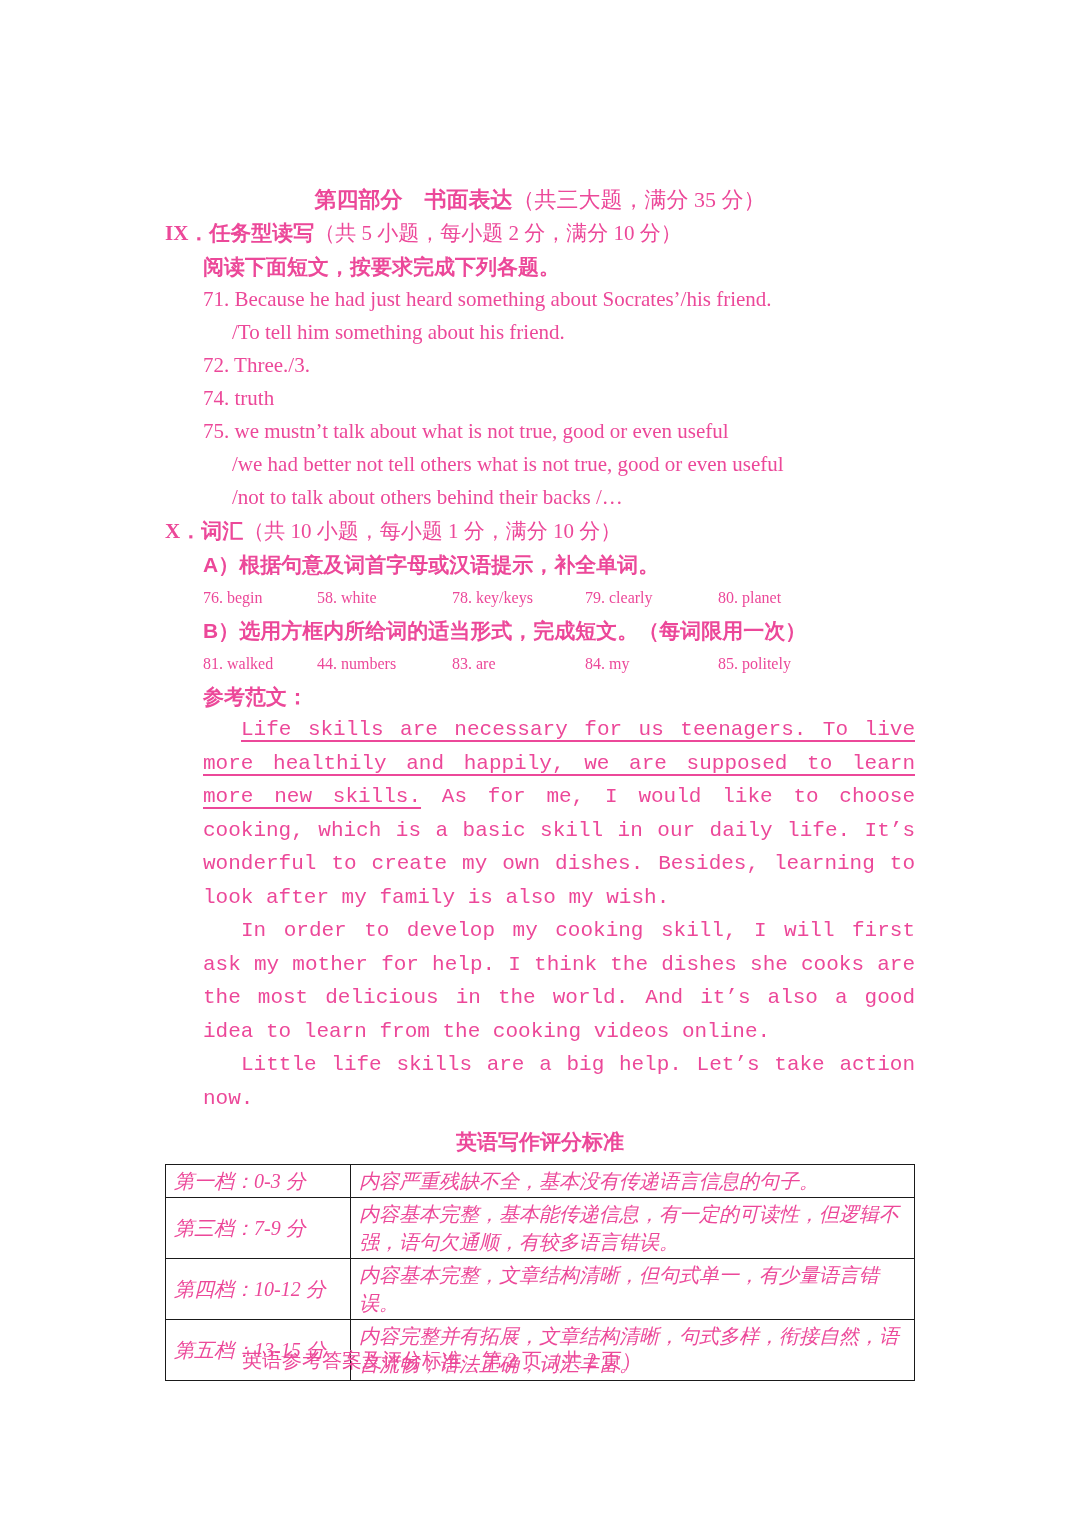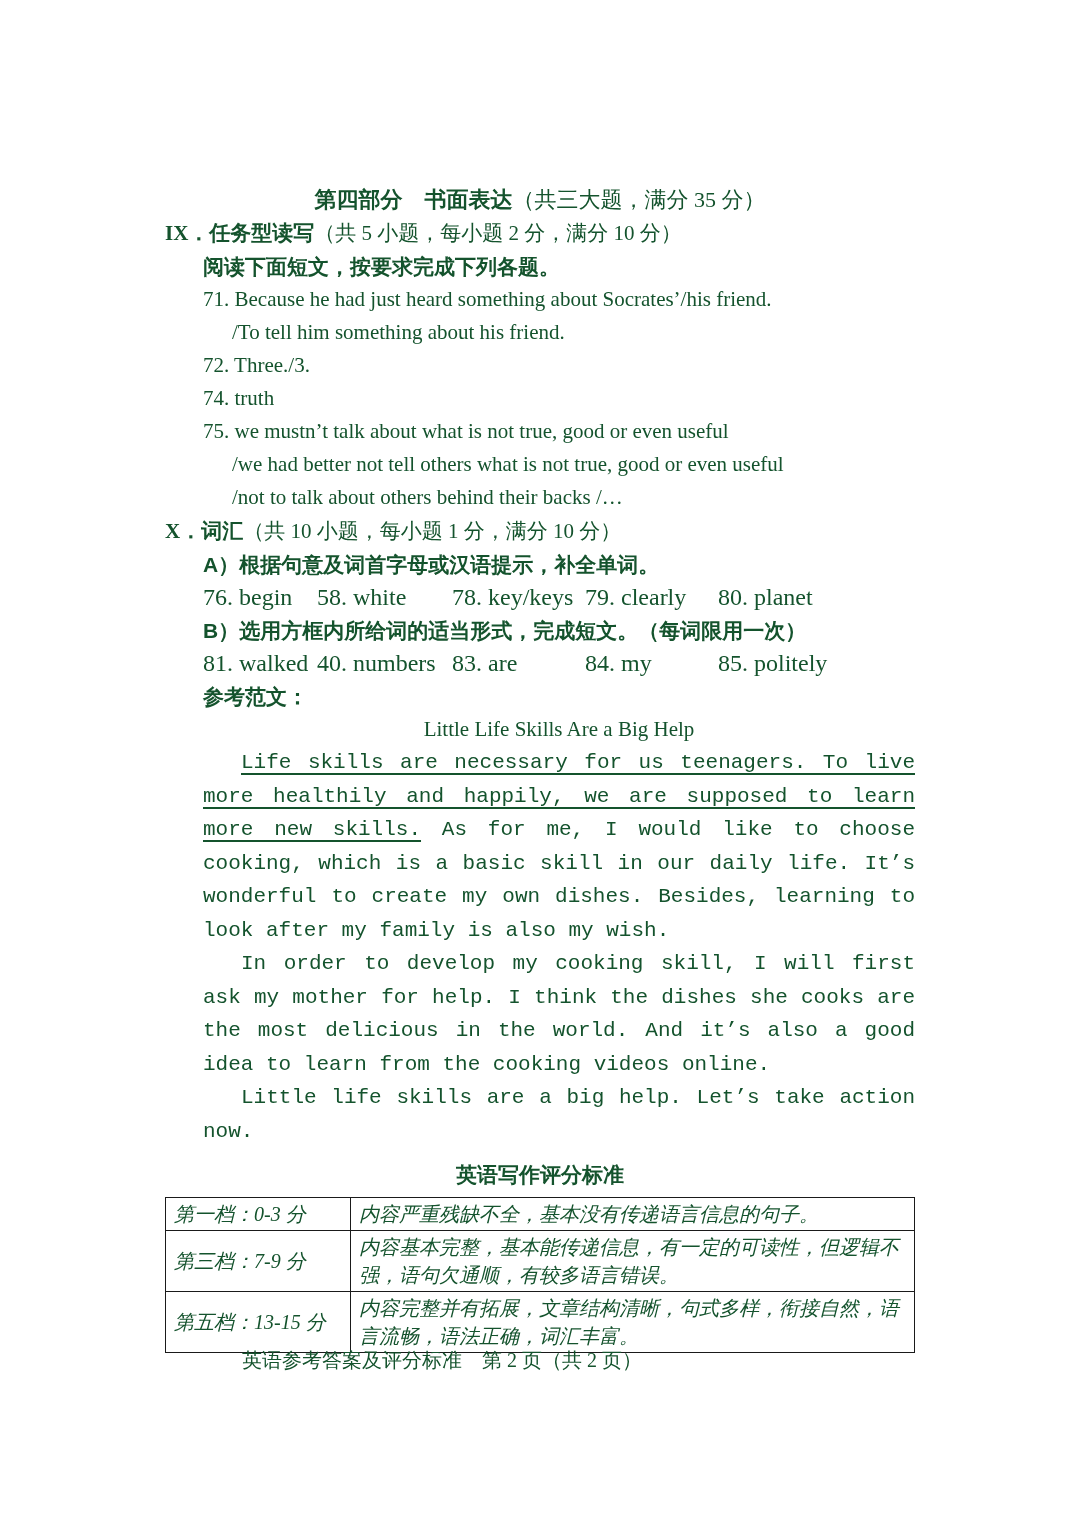--- a/index.html
+++ b/index.html
@@ -1,36 +1,36 @@
 <!DOCTYPE html>
 <html lang="zh"><head>
 <meta charset="utf-8">
 <style>
   html,body { margin:0; padding:0; background:#e8e8e8; }
   .page {
     position:relative; width:1080px; height:1528px; background:#ffffff;
-    margin:0 auto; color:#14532d; overflow:hidden;
+    margin:0 auto; color:#ec4899; overflow:hidden;
     font-family:"Liberation Serif","DejaVu Serif",serif;
   }
   .content { position:absolute; left:165px; top:183px; width:750px; }
 
   .line { line-height:33px; font-size:21px; white-space:nowrap; }
   .hei  { font-family:"Liberation Sans","DejaVu Sans",sans-serif; font-weight:700; }
   .kai  { font-family:"Liberation Serif","DejaVu Serif",serif; font-weight:400; }
   .num  { font-weight:700; font-family:"Liberation Serif",serif; }
 
   .doc-title { text-align:center; font-size:22px; }
   .doc-title .gap { display:inline-block; width:22px; }
 
   .ind1 { padding-left:38px; }
   .ind2 { padding-left:67px; }
 
   .vocab-row {
     display:grid; grid-template-columns:114px 135px 133px 133px 1fr;
-    padding-left:38px; line-height:33px; font-size:24px;
+    padding-left:38px; line-height:33px; font-size:16px;
   }
 
   .essay-title { text-align:center; font-size:21px; line-height:33px; padding-left:38px; }
   .essay-p {
     margin:0; padding-left:38px; width:712px; box-sizing:content-box;
     font-size:21px; line-height:33.5px; text-align:justify; text-indent:38px;font-family:Liberation Mono, monospace;
   }
   .u {
     text-decoration:underline;
     text-underline-offset:5px;
@@ -82,45 +82,48 @@
     <div class="vocab-row">
       <span>76. begin</span>
       <span>58. white</span>
       <span>78. key/keys</span>
       <span>79. clearly</span>
       <span>80. planet</span>
     </div>
     <div class="line ind1 hei">B）选用方框内所给词的适当形式，完成短文。（每词限用一次）</div>
     <div class="vocab-row">
       <span>81. walked</span>
-      <span>40. numbers</span>
+      <span>44. numbers</span>
       <span>83. are</span>
       <span>84. my</span>
       <span>85. politely</span>
     </div>
 
     <div class="line ind1 hei">参考范文：</div>
 
-    <div class="essay-title">Little Life Skills Are a Big Help</div>
     <p class="essay-p"><span class="u">Life skills are necessary for us teenagers. To live more healthily and happily, we are supposed to learn more new skills.</span><span> As for me, I would like to choose cooking, which is a basic skill in our daily life. It’s wonderful to create my own dishes. Besides, learning to look after my family is also my wish.</span></p>
     <p class="essay-p">In order to develop my cooking skill, I will first ask my mother for help. I think the dishes she cooks are the most delicious in the world. And it’s also a good idea to learn from the cooking videos online.</p>
     <p class="essay-p">Little life skills are a big help. Let’s take action now.</p>
 
     <div class="rubric-title hei">英语写作评分标准</div>
     <table class="rubric">
       <tbody>
         <tr>
           <td class="level">第一档：0-3 分</td>
           <td class="desc">内容严重残缺不全，基本没有传递语言信息的句子。</td>
         </tr>
         <tr>
           <td class="level">第三档：7-9 分</td>
           <td class="desc">内容基本完整，基本能传递信息，有一定的可读性，但逻辑不强，语句欠通顺，有较多语言错误。</td>
         </tr>
         <tr>
+          <td class="level">第四档：10-12 分</td>
+          <td class="desc">内容基本完整，文章结构清晰，但句式单一，有少量语言错误。</td>
+        </tr>
+        <tr>
           <td class="level">第五档：13-15 分</td>
           <td class="desc">内容完整并有拓展，文章结构清晰，句式多样，衔接自然，语言流畅，语法正确，词汇丰富。</td>
         </tr>
       </tbody>
     </table>
   </div>
 
   <div class="footer">英语参考答案及评分标准　第 2 页（共 2 页）</div>
 </div>
 

